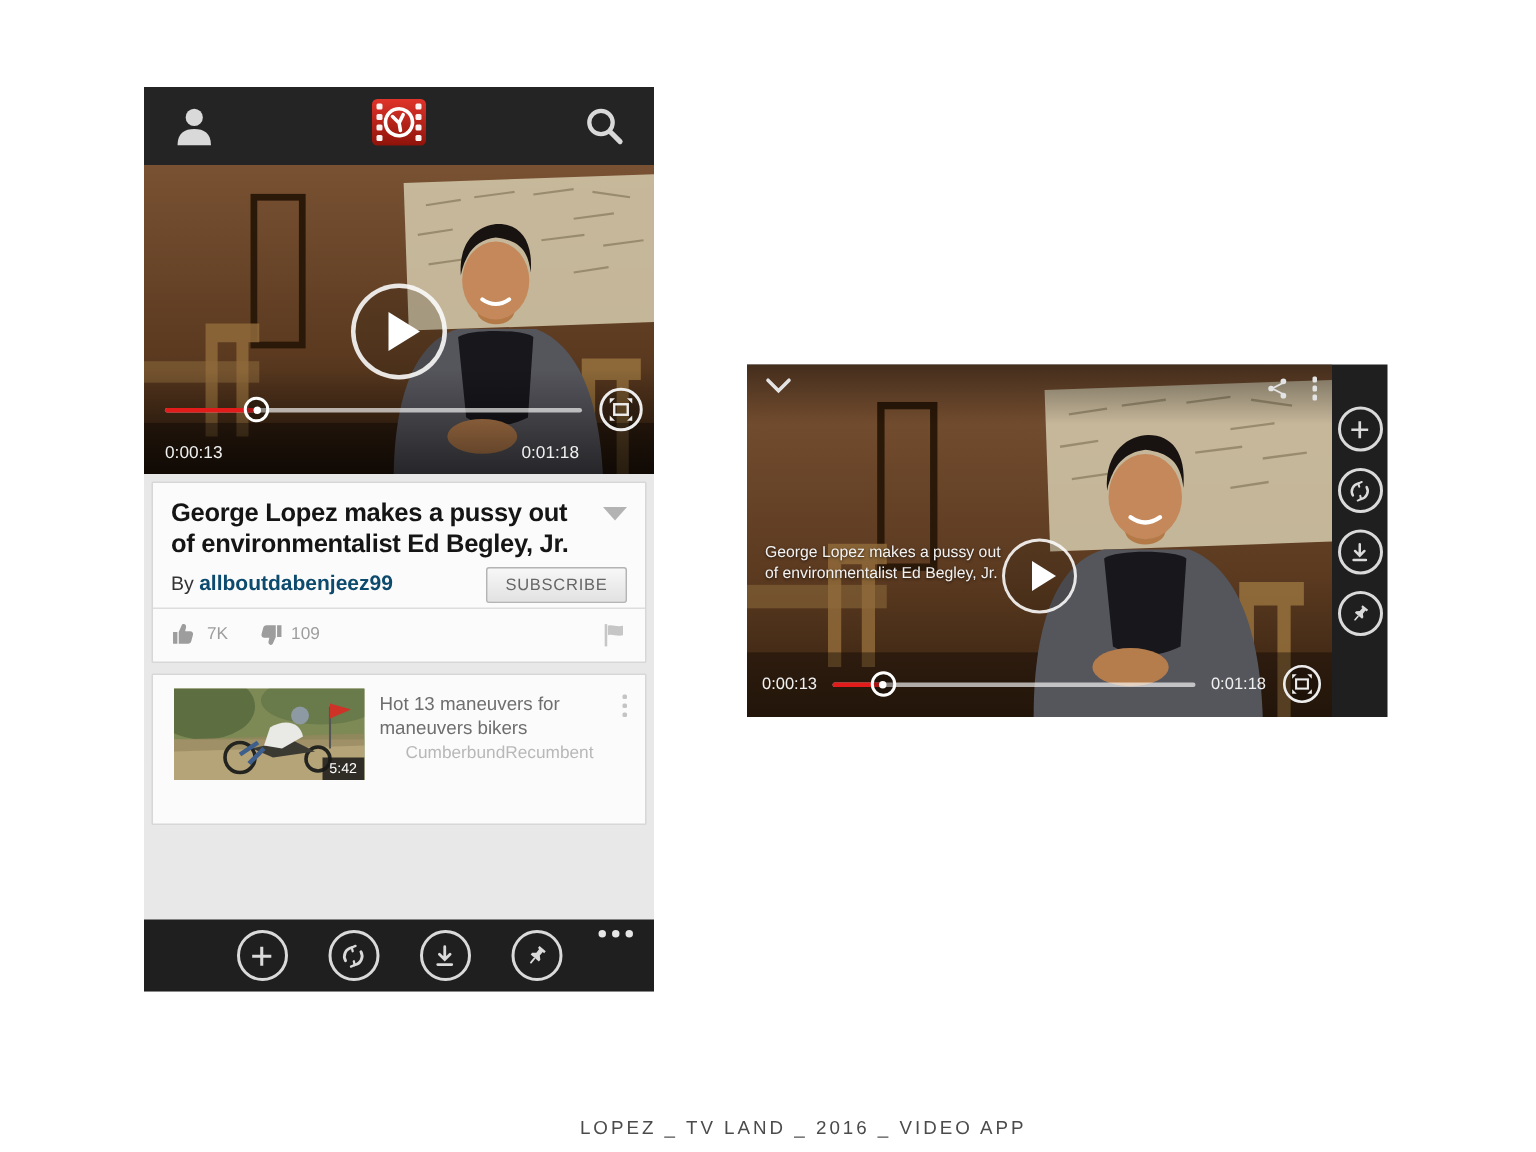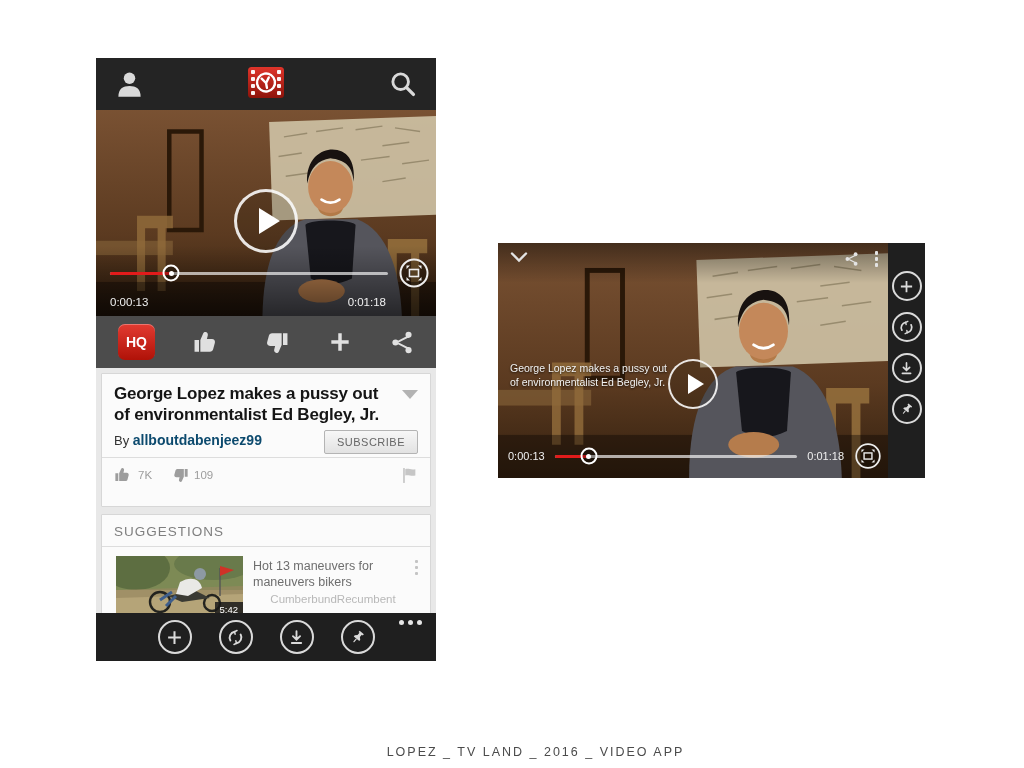--- a/index.html
+++ b/index.html
@@ -51,21 +51,21 @@
              padding-right:26px; }
   .collapse { position:absolute; right:12px; top:16px; width:0; height:0; cursor:pointer;
               border-left:8px solid transparent; border-right:8px solid transparent; border-top:9px solid #b3b3b3; }
   .byline { margin-top:7px; font-size:13px; color:#333; }
   .byline a { color:#0c4a6e; font-weight:bold; font-size:14px; text-decoration:none; cursor:pointer; }
   .subscribe { position:absolute; right:12px; top:56px; padding:5px 12px; font-size:11px; color:#666;
                letter-spacing:.5px; background:linear-gradient(180deg,#f7f7f7,#e2e2e2);
                border:1px solid #b4b4b4; border-radius:2px; cursor:pointer;
                font-family:"Liberation Sans", sans-serif; }
   .views { margin-top:7px; font-size:12px; color:#9d9d9d; }
-  .likesrow { margin:9px -12px 0 -12px; border-top:1px solid #ddd; padding:8px 12px 22px 12px;
+  .likesrow { margin:9px -12px 0 -12px; border-top:1px solid #ddd; padding:8px 12px 9px 12px;
               display:flex; align-items:center; color:#a3a3a3; }
   .likesrow .cnt { font-size:11.5px; margin:0 18px 0 5px; color:#9d9d9d; }
   .flag-wrap { margin-left:auto; color:#c6c6c6; cursor:pointer; line-height:0; }
 
   .sug-card { margin-top:7px; height:101px; overflow:hidden; }
   .sug-head { padding:9px 12px 7px 12px; font-size:13.5px; letter-spacing:1px; color:#7f7f7f;
               border-bottom:1px solid #ddd; }
   .sug-item { display:flex; padding:9px 10px 0 14px; cursor:pointer; }
   .thumb { position:relative; width:127px; height:61px; flex:0 0 auto; overflow:hidden; background:#7d8a55; }
   .thumb svg { display:block; width:100%; height:100%; }
@@ -235,48 +235,20 @@
           </svg>
         </span>
       </div>
       <div class="times">
         <span>0:00:13</span>
         <span>0:01:18</span>
       </div>
     </div>
   </div>
 
-  <div class="actionbar">
-    <div class="hq">HQ</div>
-    <span class="ab-ic">
-      <svg width="30" height="27" viewBox="0 0 28 26" fill="currentColor">
-        <path d="M2 10.5 h4.3 V22 H2 Z M7.6 22 h9.2 c1.5 0 2.8-1 3.1-2.4 l1.7-6.4 c.5-1.8-.9-3.5-2.8-3.5 h-4.9 l.9-3.8 c.3-1.5-.7-2.9-2.2-3.1 -.9-.1-1.8.4-2.2 1.3 L7.6 10.5 Z"></path>
-      </svg>
-    </span>
-    <span class="ab-ic">
-      <svg width="30" height="27" viewBox="0 0 28 26" fill="currentColor">
-        <g transform="rotate(180 14 13)">
-          <path d="M2 10.5 h4.3 V22 H2 Z M7.6 22 h9.2 c1.5 0 2.8-1 3.1-2.4 l1.7-6.4 c.5-1.8-.9-3.5-2.8-3.5 h-4.9 l.9-3.8 c.3-1.5-.7-2.9-2.2-3.1 -.9-.1-1.8.4-2.2 1.3 L7.6 10.5 Z"></path>
-        </g>
-      </svg>
-    </span>
-    <span class="ab-ic">
-      <svg width="26" height="26" viewBox="0 0 24 24" stroke="currentColor" fill="none">
-        <path d="M12 4 v16 M4 12 h16" stroke-width="3.2"></path>
-      </svg>
-    </span>
-    <span class="ab-ic">
-      <svg width="24" height="25" viewBox="0 0 22 22" fill="currentColor">
-        <circle cx="17" cy="4" r="2.8"></circle>
-          <circle cx="5" cy="11" r="2.8"></circle>
-          <circle cx="17" cy="18" r="2.8"></circle>
-        <path d="M5.5 10.2 L16.5 4.6 L17.5 6.2 L6.5 11.8 Z M5.5 11.8 L16.5 17.4 L17.5 15.8 L6.5 10.2 Z"></path>
-      </svg>
-    </span>
-  </div>
 
   <div class="content">
 
     <div class="card info-card">
       <div class="v-title">
         <span>George Lopez makes a pussy out</span><br>
         <span>of environmentalist Ed Begley, Jr.</span>
       </div>
       <span class="collapse"></span>
       <div class="byline">
@@ -302,21 +274,20 @@
         <span class="flag-wrap">
           <svg width="17" height="17" viewBox="0 0 16 16" fill="currentColor">
             <rect x="2" y="1" width="1.6" height="14"></rect>
             <path d="M4 2 C7 1 9.5 3 13.5 2 L13.5 8 C9.5 9 7 7 4 8 Z"></path>
           </svg>
         </span>
       </div>
     </div>
 
     <div class="card sug-card">
-      <div class="sug-head">SUGGESTIONS</div>
       <div class="sug-item">
         <div class="thumb">
           <svg viewBox="0 0 127 61" preserveAspectRatio="xMidYMid slice">
               <use href="#bikescene"></use>
             </svg>
           <span class="dur">5:42</span>
         </div>
         <div class="sug-meta">
           <div class="sug-title">
             <span>Hot 13 maneuvers for</span><br>

